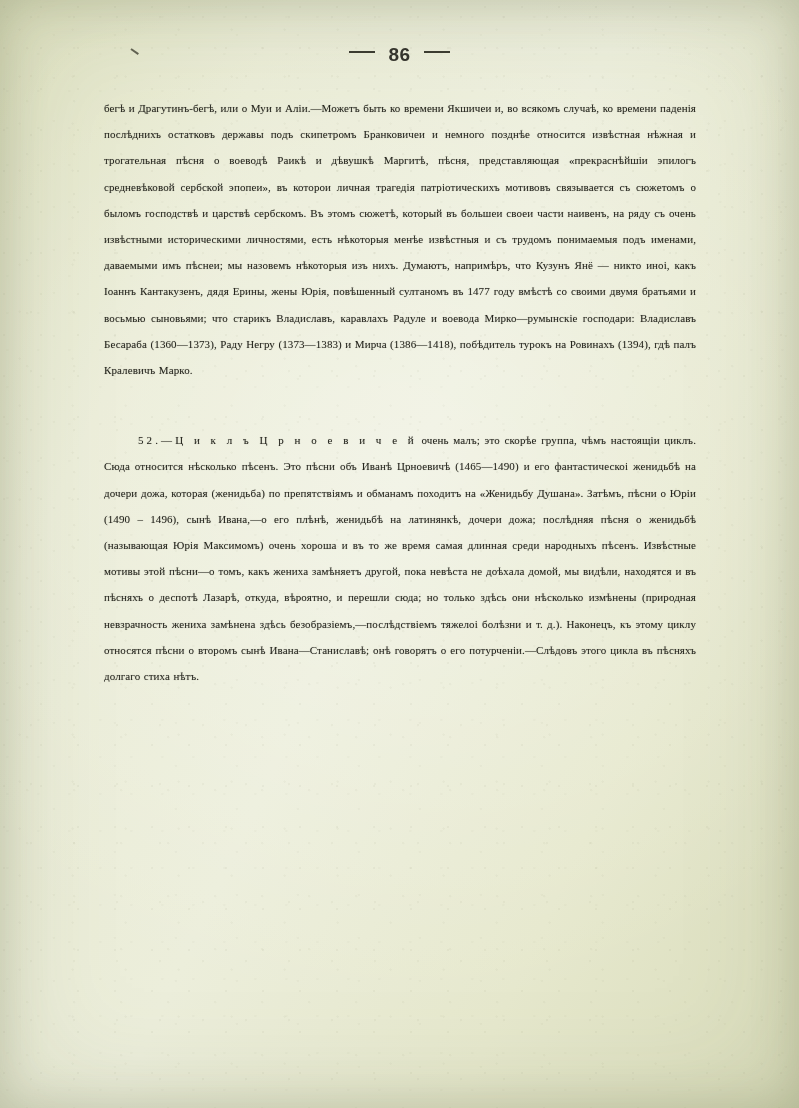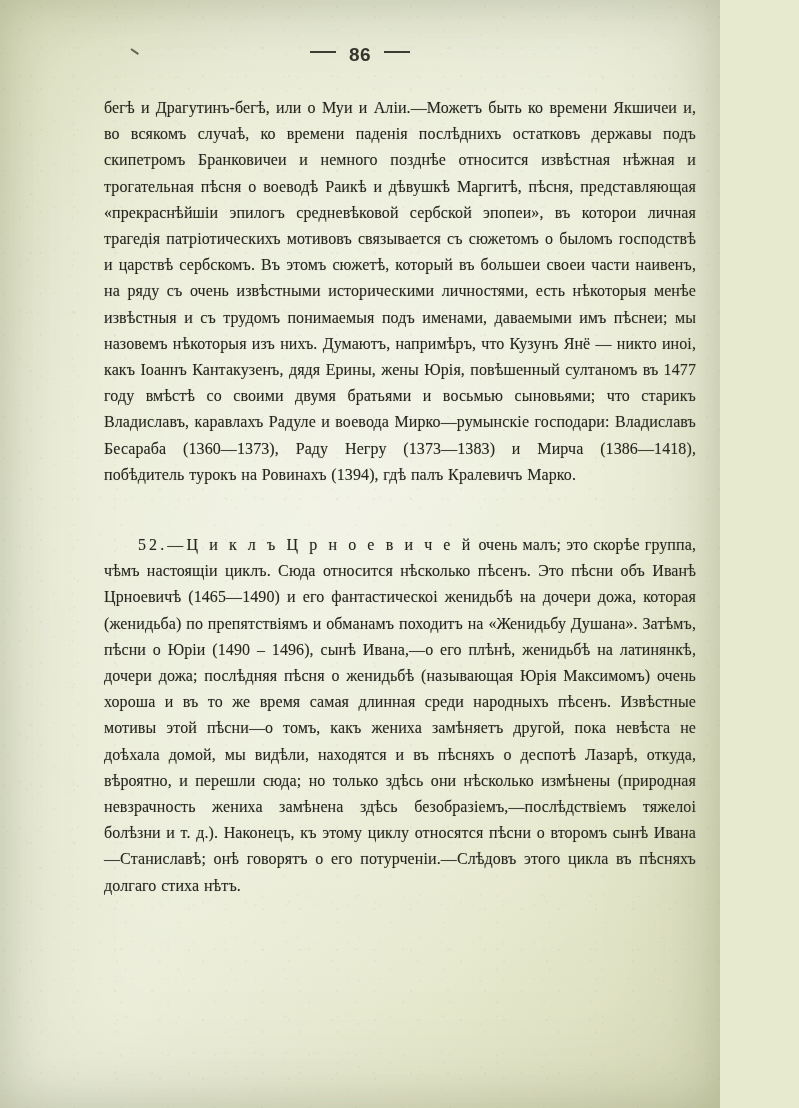--- a/index.html
+++ b/index.html
@@ -11,21 +11,21 @@
     width: 799px;
     height: 1108px;
     overflow: hidden;
     background: #e8ead0;
     font-family: "Liberation Serif", "DejaVu Serif", serif;
   }
 
   
   .page {
     position: relative;
-    width: 720px;
+    width: 799px;
     height: 1108px;
     box-sizing: border-box;
     background:
       radial-gradient(ellipse 120% 80% at 50% 42%, rgba(255,255,255,0.34) 0%, rgba(255,255,255,0.0) 62%),
       linear-gradient(115deg, #dfe2c2 0%, #e9ebd4 22%, #eceedb 48%, #e6e8cd 74%, #d9dcbb 100%);
     overflow: hidden;
   }
   
   .grain {
     position: absolute;
@@ -103,21 +103,21 @@
   
   .text-block {
     position: absolute;
     top: 95px;
     left: 104px;
     width: 592px;
   }
   .para {
     margin: 0;
     color: #26261f;
-    font-size: 16px;
+    font-size: 11px;
     line-height: 26.2px;
     text-align: justify;
     text-justify: inter-word;
     letter-spacing: .1px;
     word-spacing: .6px;
     text-shadow: 0 0 1px rgba(40,40,30,.28);
   }
   .para + .para {
     text-indent: 34px;
     margin-top: 44px;

